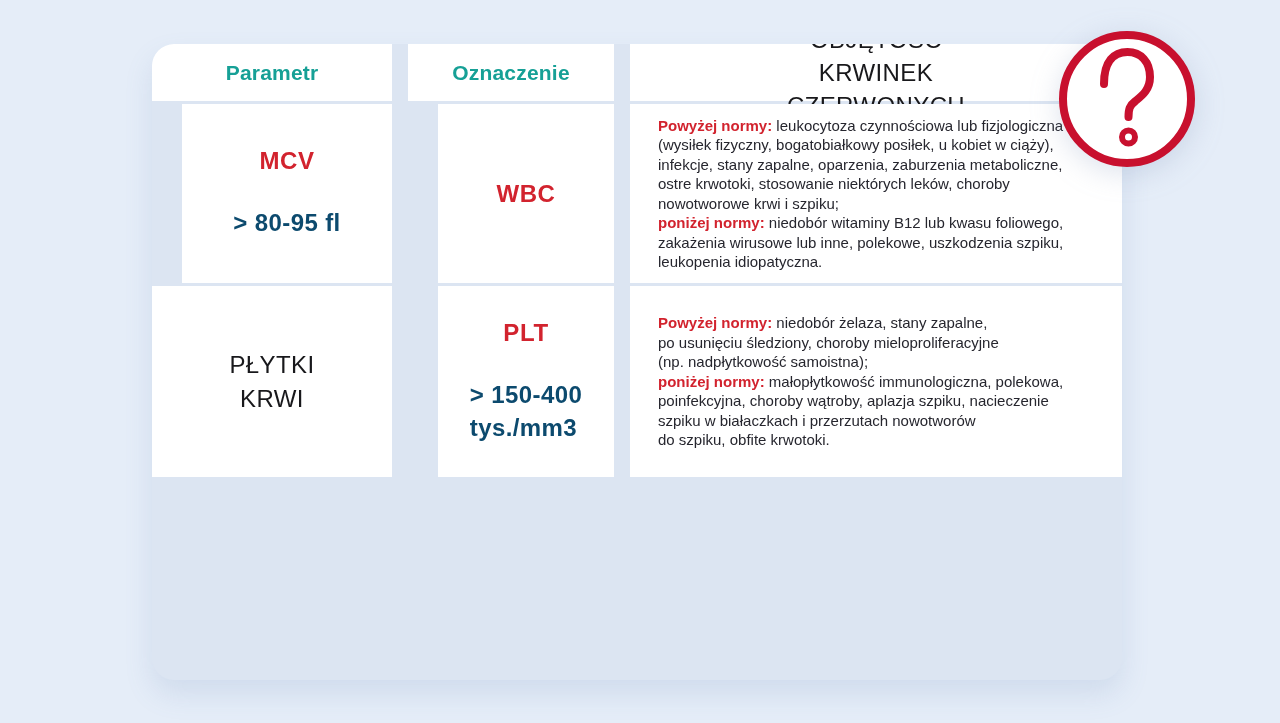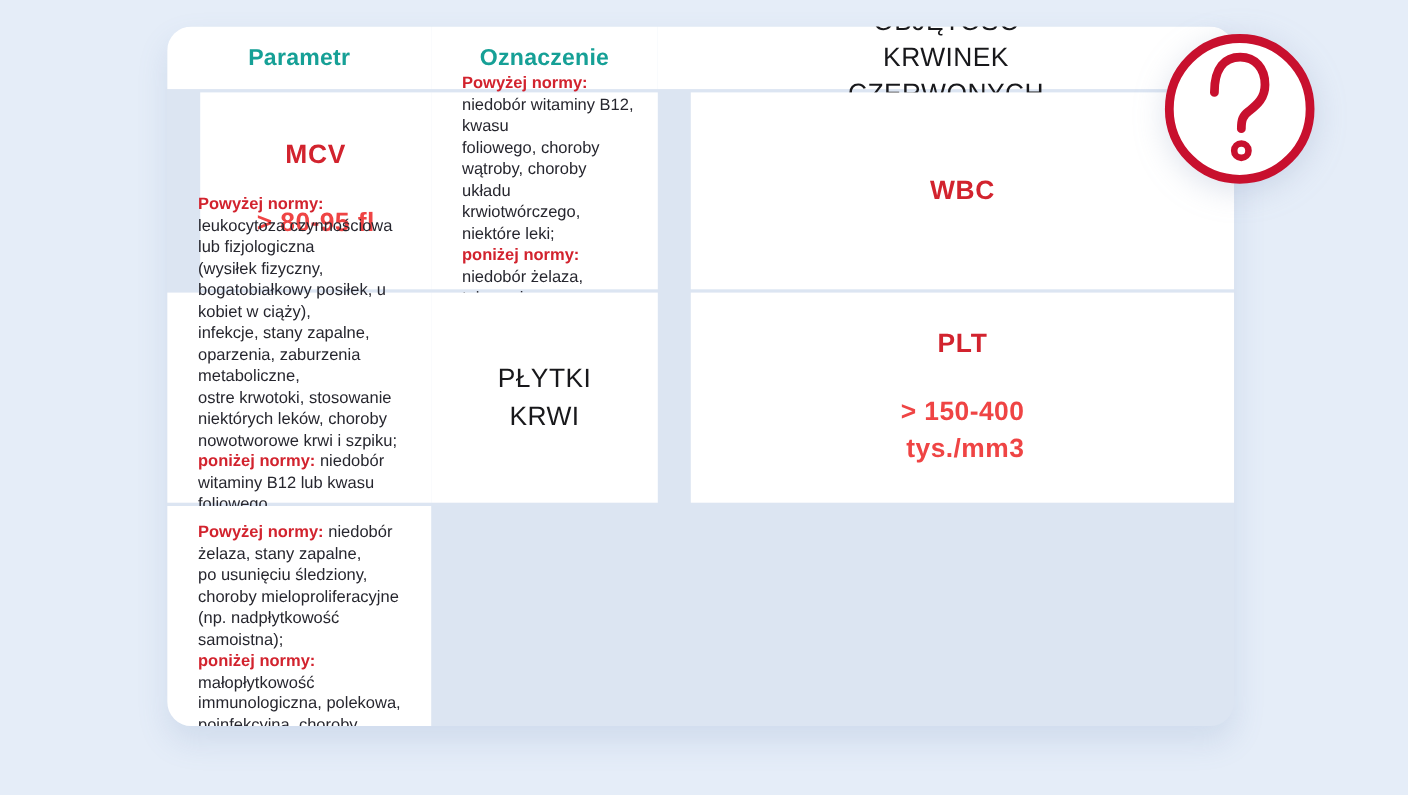--- a/index.html
+++ b/index.html
@@ -8,29 +8,29 @@
     font-family: "Liberation Sans", "DejaVu Sans", sans-serif;
     overflow: hidden;
   }
   .page {
     position: relative;
     width: 1280px; height: 723px;
     background: #E5EDF8;
   }
   .table-card {
     position: absolute;
-    left: 152px; top: 24px;
+    left: 152px; top: 44px;
     width: 970px; height: 636px;
     background: #DCE5F2;
     border-radius: 22px;
     overflow: hidden;
     display: grid;
     grid-template-columns: 240px 206px 1fr;
     grid-template-rows: 57px 179px 191px 1fr;
-    gap: 3px 0;
+    gap: 3px 16px;
     box-shadow: 0 14px 28px rgba(100, 130, 180, 0.16);
     z-index: 1;
   }
   .cell {
     background: #FFFFFF;
     display: flex;
     flex-direction: column;
     align-items: center;
     justify-content: center;
   }
@@ -52,22 +52,22 @@
   .mark-cell { gap: 32px; margin-left: 30px; }
   .mark-symbol {
     font-size: 24px;
     font-weight: 800;
     color: #D2232E;
     letter-spacing: 0.6px;
   }
   .mark-range {
     font-size: 24px;
     font-weight: 800;
-    color: #ef4444;
-    text-align: right;
+    color: #0c4a6e;
+    text-align: left;
     line-height: 1.35;
     letter-spacing: 0.4px;
     white-space: pre-line;
   }
   .interp-cell {
     align-items: flex-start;
     padding: 14px 18px 14px 28px;
   }
   .seg {
     font-size: 15px;
@@ -97,26 +97,20 @@
 
     <div class="cell header-cell">Parametr</div>
     <div class="cell header-cell">Oznaczenie</div>
 
     <div class="cell param-cell">OBJĘTOŚĆ
 KRWINEK
 CZERWONYCH</div>
     <div class="cell mark-cell">
       <div class="mark-symbol">MCV</div>
       <div class="mark-range">&gt; 80-95 fl</div>
-    </div>
-    <div class="cell interp-cell">
-      <div class="seg"><span class="seg-label">Powyżej normy:</span><span> niedobór witaminy B12, kwasu
-foliowego, choroby wątroby, choroby układu
-krwiotwórczego, niektóre leki;</span></div>
-      <div class="seg"><span class="seg-label">poniżej normy:</span><span> niedobór żelaza, talasemia.</span></div>
     </div>
 
     <div class="cell mark-cell">
       <div class="mark-symbol">WBC</div>
     </div>
     <div class="cell interp-cell">
       <div class="seg"><span class="seg-label">Powyżej normy:</span><span> leukocytoza czynnościowa lub fizjologiczna
 (wysiłek fizyczny, bogatobiałkowy posiłek, u kobiet w ciąży),
 infekcje, stany zapalne, oparzenia, zaburzenia metaboliczne,
 ostre krwotoki, stosowanie niektórych leków, choroby

